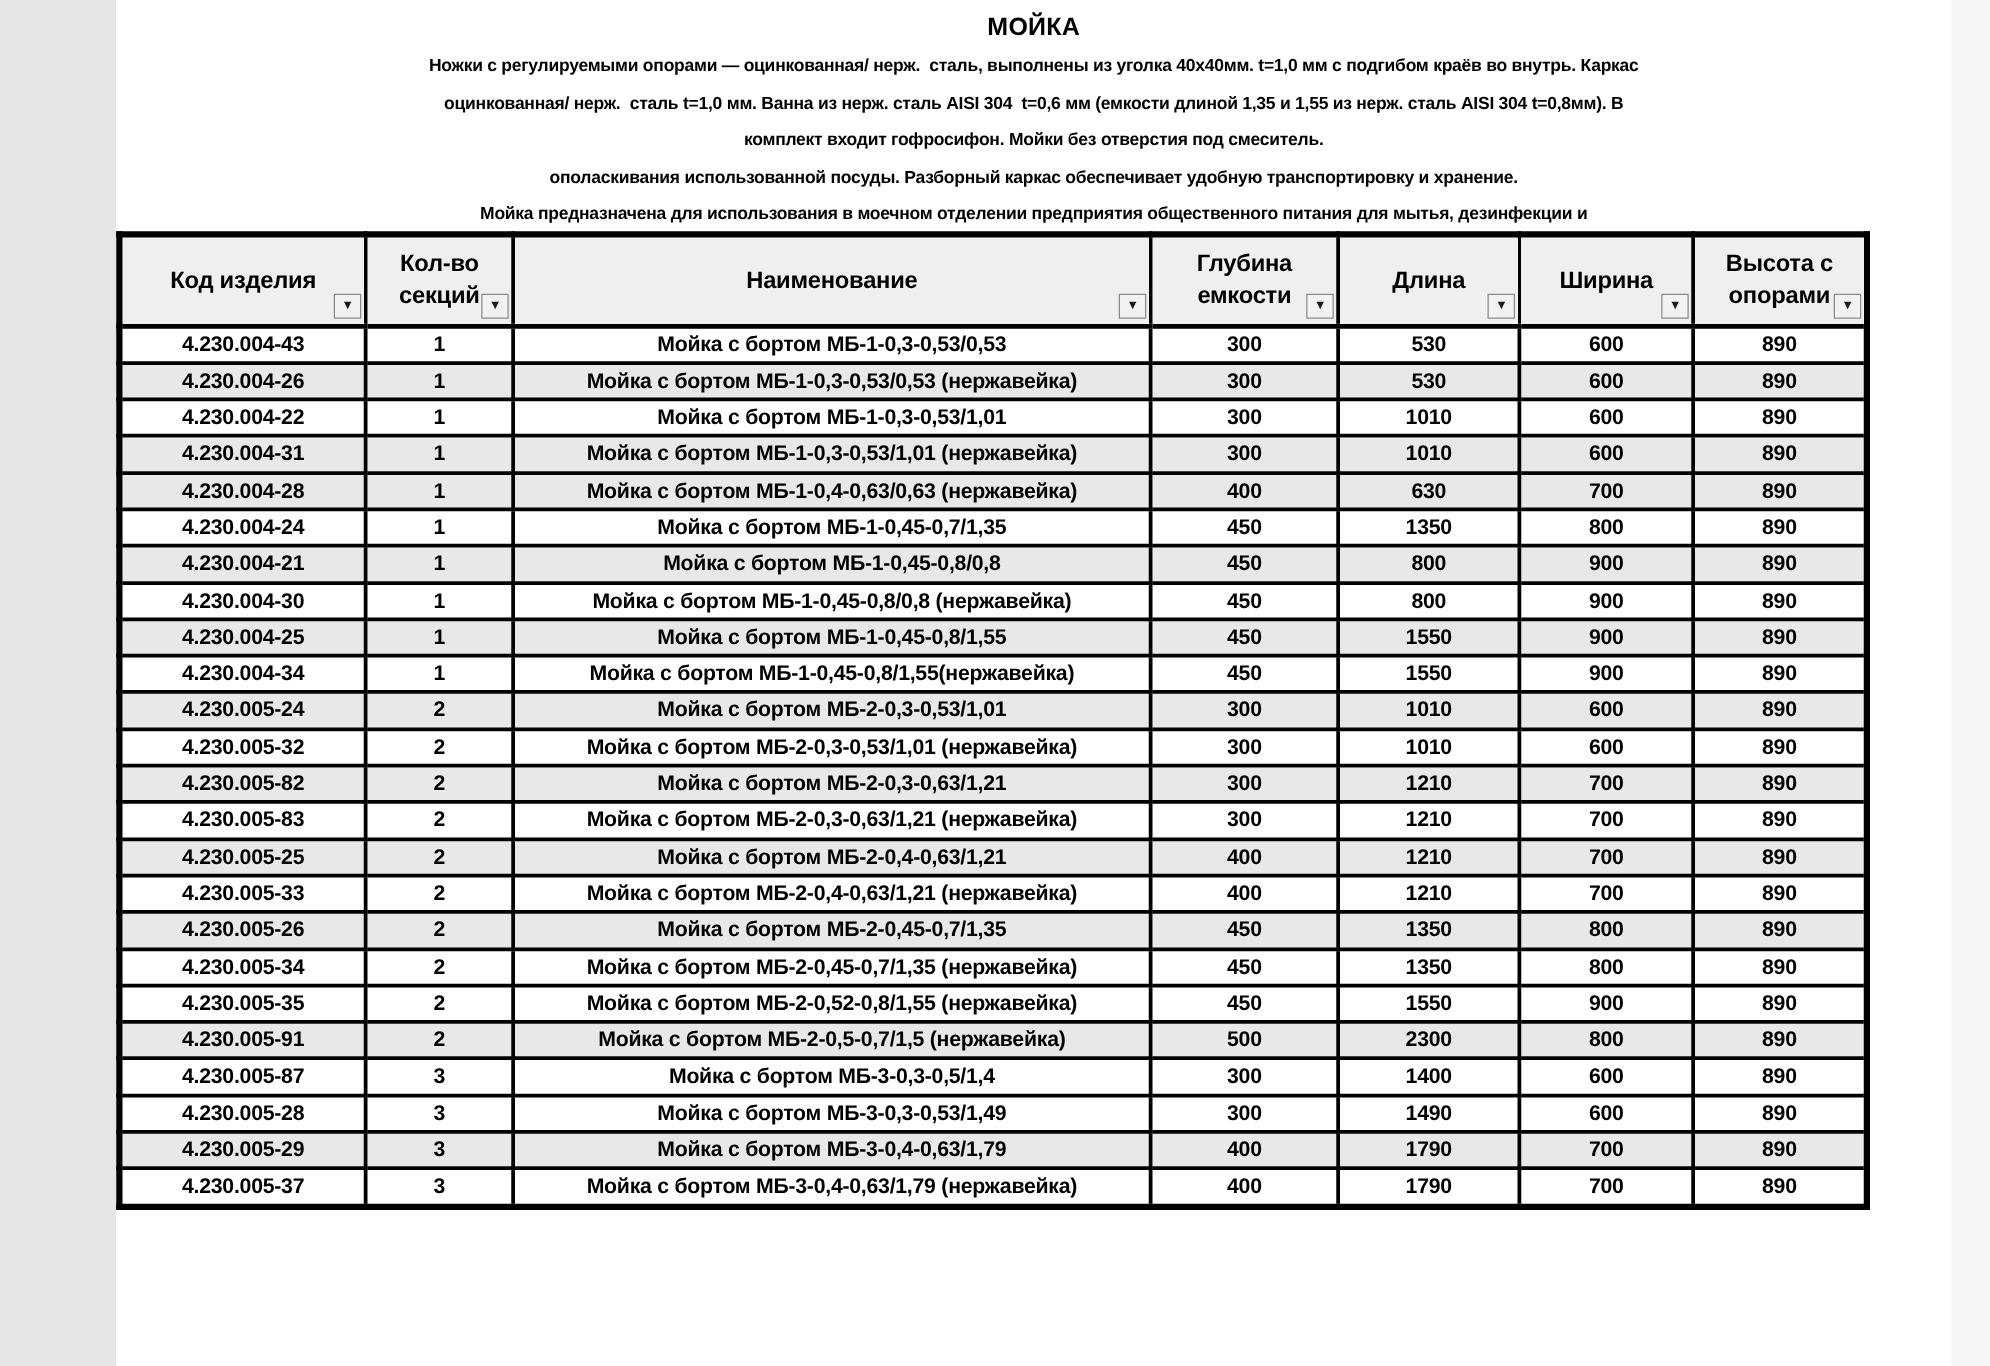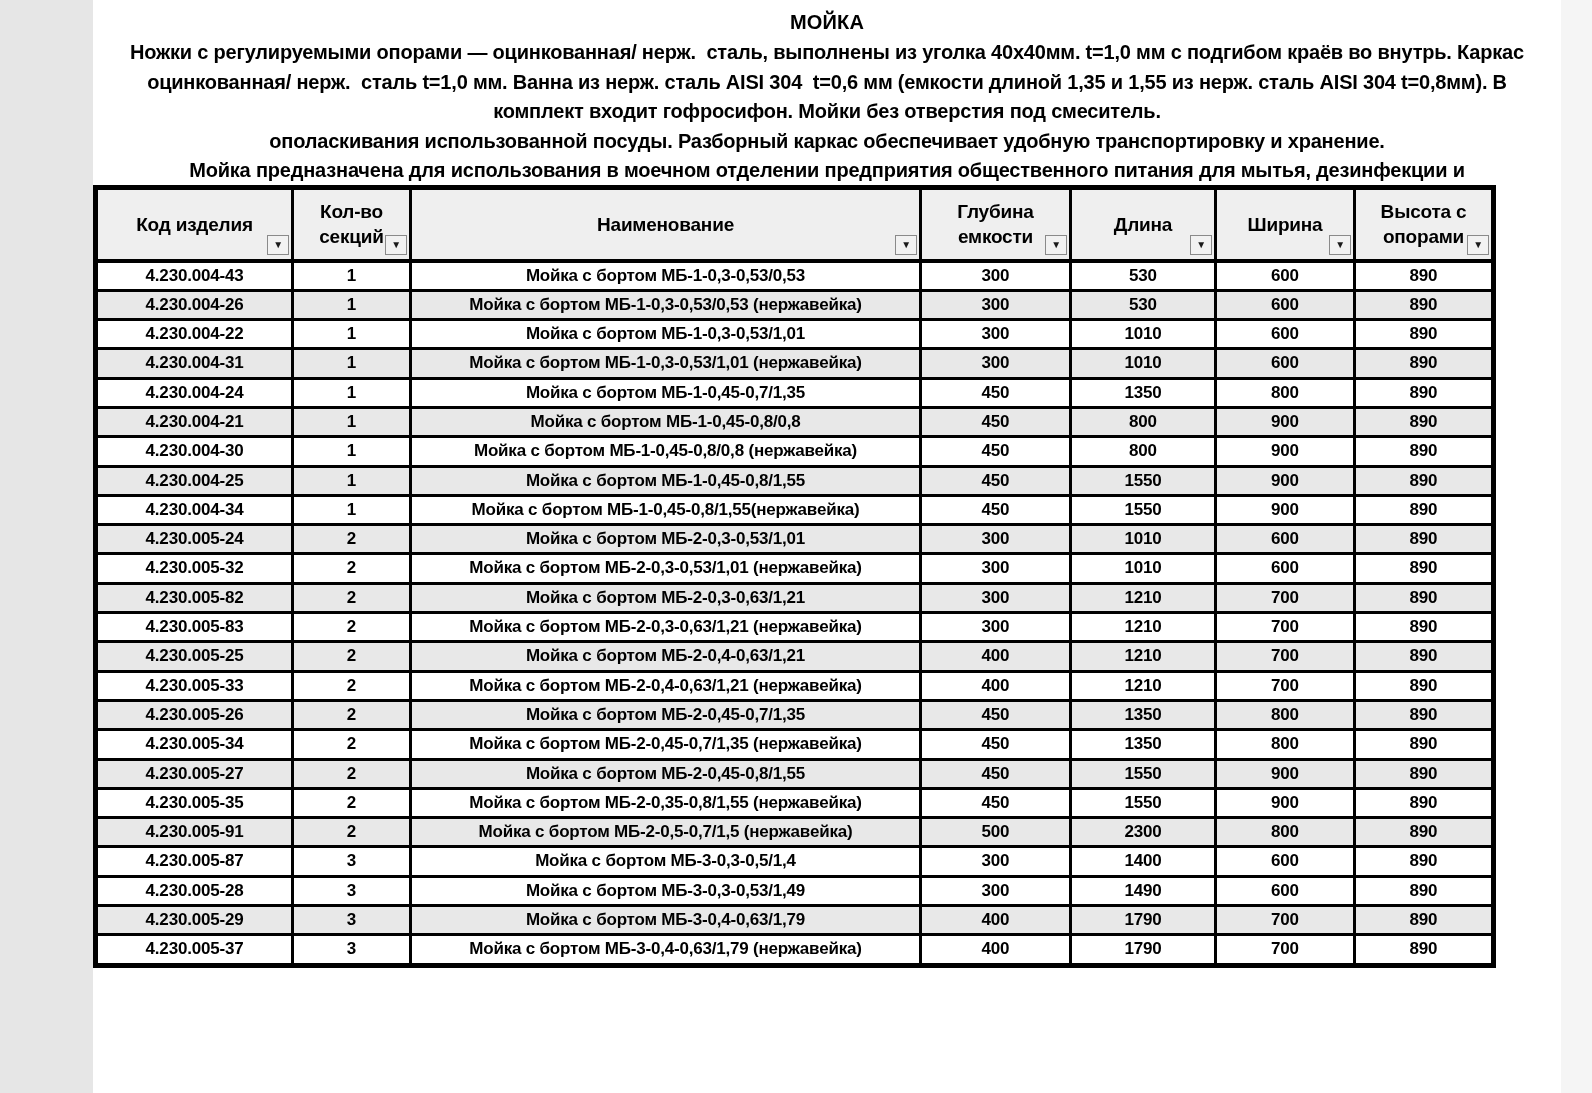--- a/index.html
+++ b/index.html
@@ -19,21 +19,21 @@
     background:var(--margin-right-bg);
     font-family:"Liberation Sans","DejaVu Sans",sans-serif;
     color:var(--text-color);
   }
   .bg-left{position:absolute;left:0;top:0;width:93px;height:100%;background:var(--margin-left-bg);}
   .bg-right{position:absolute;right:0;top:0;width:97px;height:100%;background:var(--margin-right-bg);}
   .page{position:absolute;left:93px;top:0;width:1468px;height:1093px;background:var(--page-bg);}
   .intro{padding-top:6px;text-align:center;}
   .intro-title{font-size:20px;font-weight:700;line-height:32px;letter-spacing:0.2px;}
   .intro-line{
-    font-size:20px;font-weight:700;line-height:29.5px;
+    font-size:14px;font-weight:700;line-height:29.5px;
     white-space:pre;letter-spacing:-0.2px;
   }
   table.grid{
     position:absolute;top:185px;left:0;width:1398px;
     border-collapse:collapse;table-layout:fixed;
     border:5px solid var(--border-color);
   }
   th,td{border:3px solid var(--border-color);overflow:hidden;}
   thead th{
     position:relative;height:73px;vertical-align:middle;text-align:center;
@@ -140,20 +140,29 @@
         </tr>
         <tr class="striped">
           <td>4.230.004-31</td>
           <td>1</td>
           <td>Мойка с бортом МБ-1-0,3-0,53/1,01 (нержавейка)</td>
           <td>300</td>
           <td>1010</td>
           <td>600</td>
           <td>890</td>
         </tr>
+        <tr class="striped">
+          <td>4.230.004-28</td>
+          <td>1</td>
+          <td>Мойка с бортом МБ-1-0,4-0,63/0,63 (нержавейка)</td>
+          <td>400</td>
+          <td>630</td>
+          <td>700</td>
+          <td>890</td>
+        </tr>
         <tr>
           <td>4.230.004-24</td>
           <td>1</td>
           <td>Мойка с бортом МБ-1-0,45-0,7/1,35</td>
           <td>450</td>
           <td>1350</td>
           <td>800</td>
           <td>890</td>
         </tr>
         <tr class="striped">
@@ -257,33 +266,24 @@
         </tr>
         <tr>
           <td>4.230.005-34</td>
           <td>2</td>
           <td>Мойка с бортом МБ-2-0,45-0,7/1,35 (нержавейка)</td>
           <td>450</td>
           <td>1350</td>
           <td>800</td>
           <td>890</td>
         </tr>
-        <tr class="striped">
-          <td>4.230.005-27</td>
-          <td>2</td>
-          <td>Мойка с бортом МБ-2-0,45-0,8/1,55</td>
-          <td>450</td>
-          <td>1550</td>
-          <td>900</td>
-          <td>890</td>
-        </tr>
         <tr>
           <td>4.230.005-35</td>
           <td>2</td>
-          <td>Мойка с бортом МБ-2-0,35-0,8/1,55 (нержавейка)</td>
+          <td>Мойка с бортом МБ-2-0,52-0,8/1,55 (нержавейка)</td>
           <td>450</td>
           <td>1550</td>
           <td>900</td>
           <td>890</td>
         </tr>
         <tr class="striped">
           <td>4.230.005-91</td>
           <td>2</td>
           <td>Мойка с бортом МБ-2-0,5-0,7/1,5 (нержавейка)</td>
           <td>500</td>

